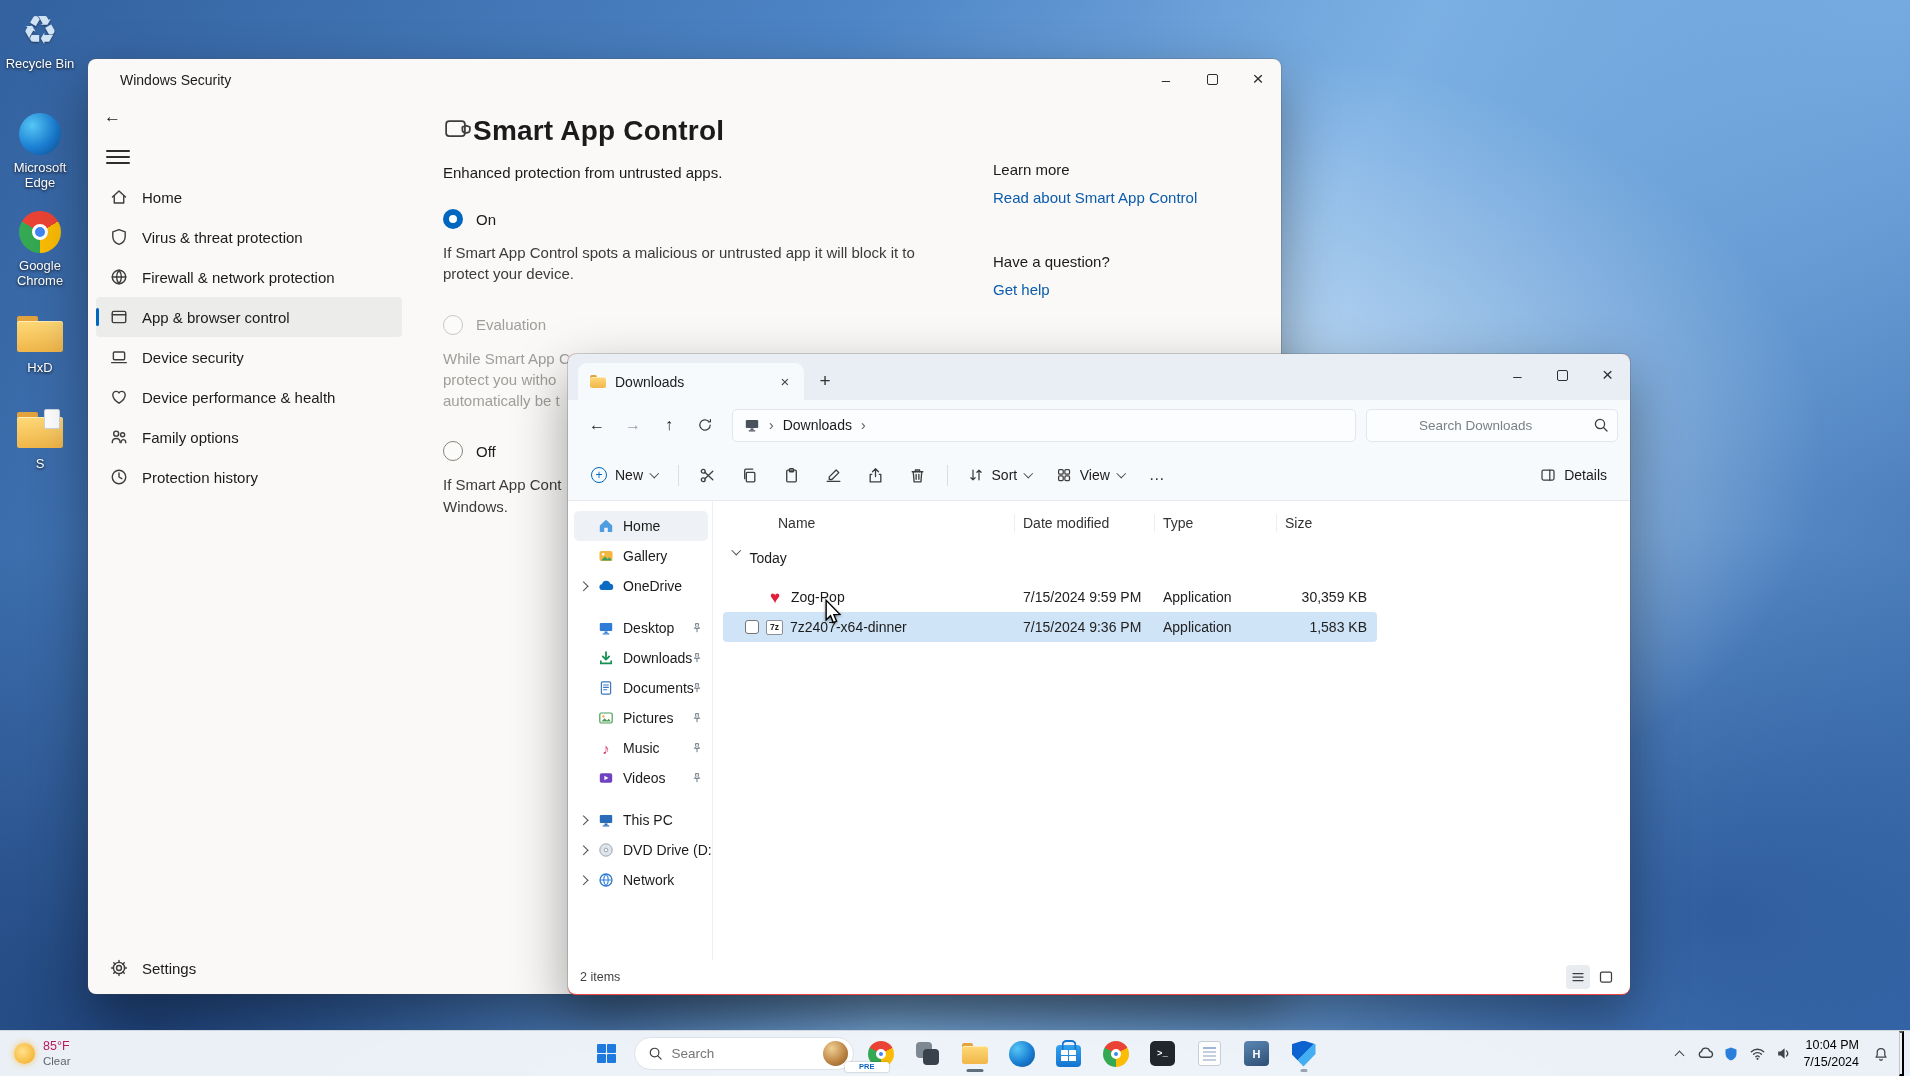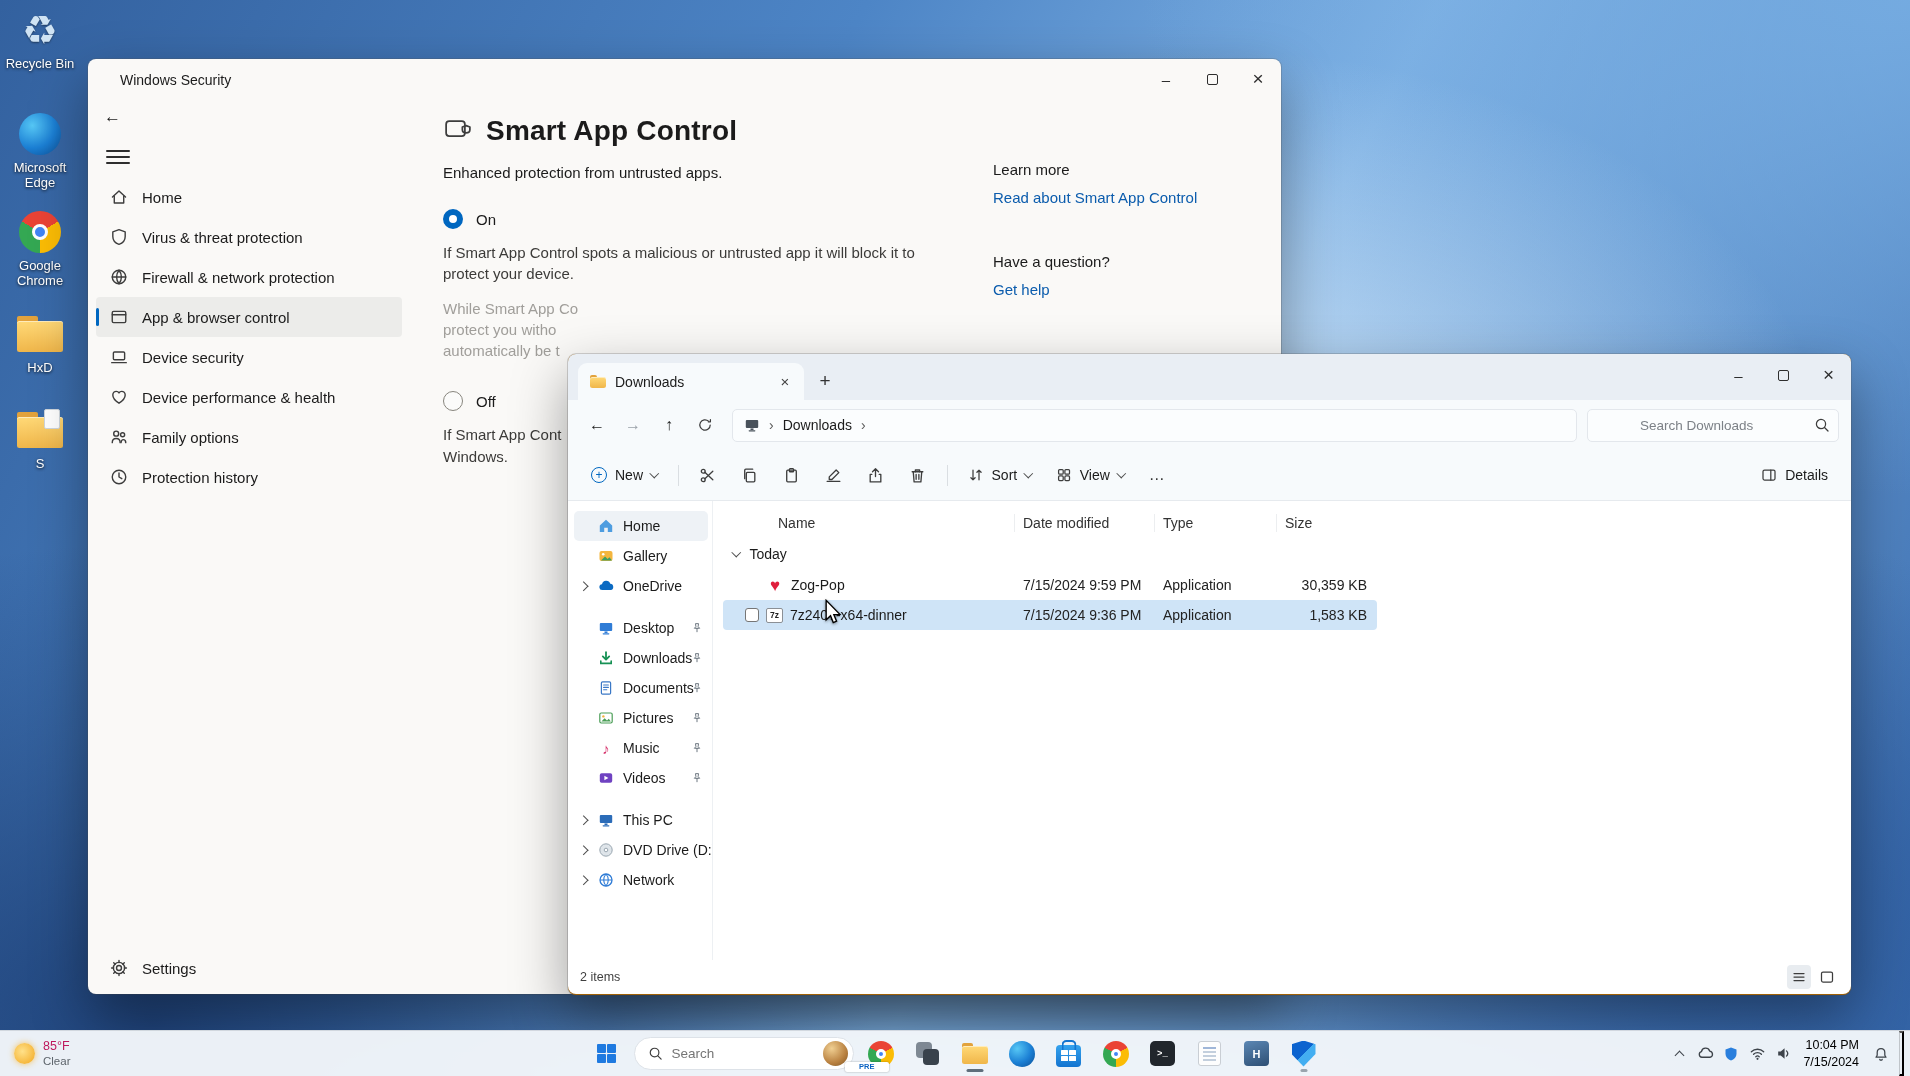--- a/index.html
+++ b/index.html
@@ -53,37 +53,37 @@
   .sec-titlebar{height:42px;display:flex;align-items:center;padding-left:16px;font-size:14px;margin-left:16px;}
   .sec-back{position:absolute;left:16px;top:44px;width:34px;height:28px;font-size:17px;background:none;border:none;color:#1b1b1b;text-align:left;}
   .sec-menu{position:absolute;left:18px;top:88px;width:24px;height:20px;display:flex;flex-direction:column;justify-content:center;gap:4.5px;background:none;border:none;}
   .sec-menu i{display:block;height:1.6px;background:#2e2e2e;border-radius:1px;}
   .sec-nav{position:absolute;top:118px;left:8px;width:306px;display:flex;flex-direction:column;}
   .sec-item{height:40px;display:flex;align-items:center;gap:14px;padding-left:14px;border-radius:4px;font-size:15px;position:relative;}
   .sec-item.sel{background:#ececea;}
   .sec-item.sel::before{content:"";position:absolute;left:0;top:11px;bottom:11px;width:3px;border-radius:2px;background:var(--accent);}
   .sec-settings{position:absolute;left:8px;top:889px;width:306px;}
   .sec-content{position:absolute;left:355px;top:56px;width:478px;}
-  .sec-heading{display:flex;align-items:center;gap:13px;}
+  .sec-heading{display:flex;align-items:center;}
   .sec-heading h1{font-size:28px;font-weight:600;letter-spacing:.2px;}
   .sec-sub{margin-top:17px;font-size:15px;}
   .radio-row{display:flex;align-items:center;gap:13px;margin-top:28px;font-size:15px;}
   .radio-row.gap-lg{margin-top:30px;}
   .radio{width:20px;height:20px;border-radius:50%;flex:0 0 auto;}
   .radio.on{border:6px solid var(--accent);background:#fff;}
   .radio.off-state{border:1px solid #88867e;background:#fbfbfa;}
   .radio.disabled{border-color:#c9c7c2;}
   .sec-desc{margin-top:13px;font-size:15px;line-height:1.42;color:#3c3b39;}
   .dim{color:#a09e9a;}
   .sec-right{position:absolute;left:905px;top:102px;font-size:15px;}
   .sec-right .block2{margin-top:47px;}
   .sec-link{display:block;margin-top:11px;color:var(--link);text-decoration:none;}
 
   
-  .exp-win{left:568px;top:354px;width:1283px;height:641px;background:#a16207;z-index:20;}
+  .exp-win{left:568px;top:354px;width:1062px;height:641px;background:#ef4444;z-index:20;}
   .exp-tabbar{height:46px;background:#e9eef4;border-radius:8px 8px 0 0;display:flex;align-items:flex-end;padding-left:10px;position:relative;}
   .exp-tab{width:226px;height:37px;background:#f7fafc;border-radius:9px 9px 0 0;display:flex;align-items:center;gap:9px;padding:0 8px 0 12px;font-size:14px;}
   .tab-close{margin-left:auto;width:22px;height:22px;display:grid;place-items:center;border-radius:4px;color:#444;font-size:15px;background:none;border:none;}
   .tab-add{width:34px;height:32px;margin:0 0 3px 4px;border:none;background:none;font-size:19px;color:#333;}
   .exp-win .wc{width:45px;height:42px;}
   .exp-navbar{height:50px;background:#f7fafc;display:flex;align-items:center;padding:0 12px;gap:2px;}
   .nav-btn{width:34px;height:34px;display:grid;place-items:center;font-size:16px;color:#1f1f1f;background:none;border:none;border-radius:5px;}
   .nav-btn.fwd{color:#9aa1a8;}
   .exp-address{flex:1;height:33px;margin:0 8px;background:#fbfdfe;border:1px solid #e3e7ec;border-radius:5px;display:flex;align-items:center;gap:9px;padding:0 11px;font-size:14px;}
   .bc-sep{color:#5a5a5a;font-size:14px;}
@@ -105,21 +105,21 @@
   .side-item{height:30px;display:flex;align-items:center;gap:9px;border-radius:5px;padding-left:24px;position:relative;white-space:nowrap;}
   .side-item.cur{background:#eef2f6;}
   .side-chev{position:absolute;left:6px;}
   .side-item .pin{position:absolute;right:5px;}
   .sgap{height:12px;}
   .exp-files{flex:1;padding:6px 0 0 10px;font-size:14px;position:relative;}
   .fhead{display:grid;grid-template-columns:292px 140px 122px 100px;height:31px;align-items:center;color:#333;}
   .fhead>div{padding-left:8px;border-right:1px solid #eceef0;height:18px;display:flex;align-items:center;}
   .fhead>div:first-child{padding-left:55px;}
   .fhead>div:last-child{border-right:none;}
-  .fgroup{height:32px;display:flex;align-items:center;gap:10px;padding-left:10px;}
+  .fgroup{height:32px;display:flex;align-items:flex-start;gap:10px;padding-left:10px;margin-top:12px;}
   .frow{display:grid;grid-template-columns:292px 140px 122px 100px;height:30px;align-items:center;width:654px;border-radius:4px;}
   .frow.sel{background:var(--selection);}
   .name-cell{display:flex;align-items:center;gap:7px;padding-left:22px;}
   .cbx{width:14px;height:14px;border:1px solid #767676;border-radius:3px;background:#fff;flex:0 0 auto;}
   .cbx.ghost{visibility:hidden;}
   .heart-ic{color:#e01f3d;font-size:17px;line-height:1;width:18px;text-align:center;}
   .sevenz{width:17px;height:15px;background:#fff;border:1px solid #8b9096;font-size:8.5px;font-weight:700;display:grid;place-items:center;color:#222;border-radius:2px;flex:0 0 auto;}
   .fcell{padding-left:8px;color:#222;}
   .fcell.size{text-align:right;padding-right:10px;}
   .exp-status{height:34px;display:flex;align-items:center;padding:0 12px;font-size:12.5px;color:#3f3f3f;background:#fff;border-radius:0 0 8px 8px;}
@@ -320,20 +320,24 @@
       <h1>Smart App Control</h1>
     </div>
     <p class="sec-sub">Enhanced protection from untrusted apps.</p>
 
     <div class="radio-row">
       <span class="radio on"></span>
       <span>On</span>
     </div>
     <p class="sec-desc">If Smart App Control spots a malicious or untrusted app it will block it to protect your device.</p>
 
+    <div class="radio-row gap-lg">
+      <span class="radio off-state disabled"></span>
+      <span class="dim">Evaluation</span>
+    </div>
     <div class="sec-desc dim">
       <div>While Smart App Co</div>
       <div>protect you witho</div>
       <div>automatically be t</div>
     </div>
 
     <div class="radio-row gap-lg">
       <span class="radio off-state"></span>
       <span>Off</span>
     </div>

